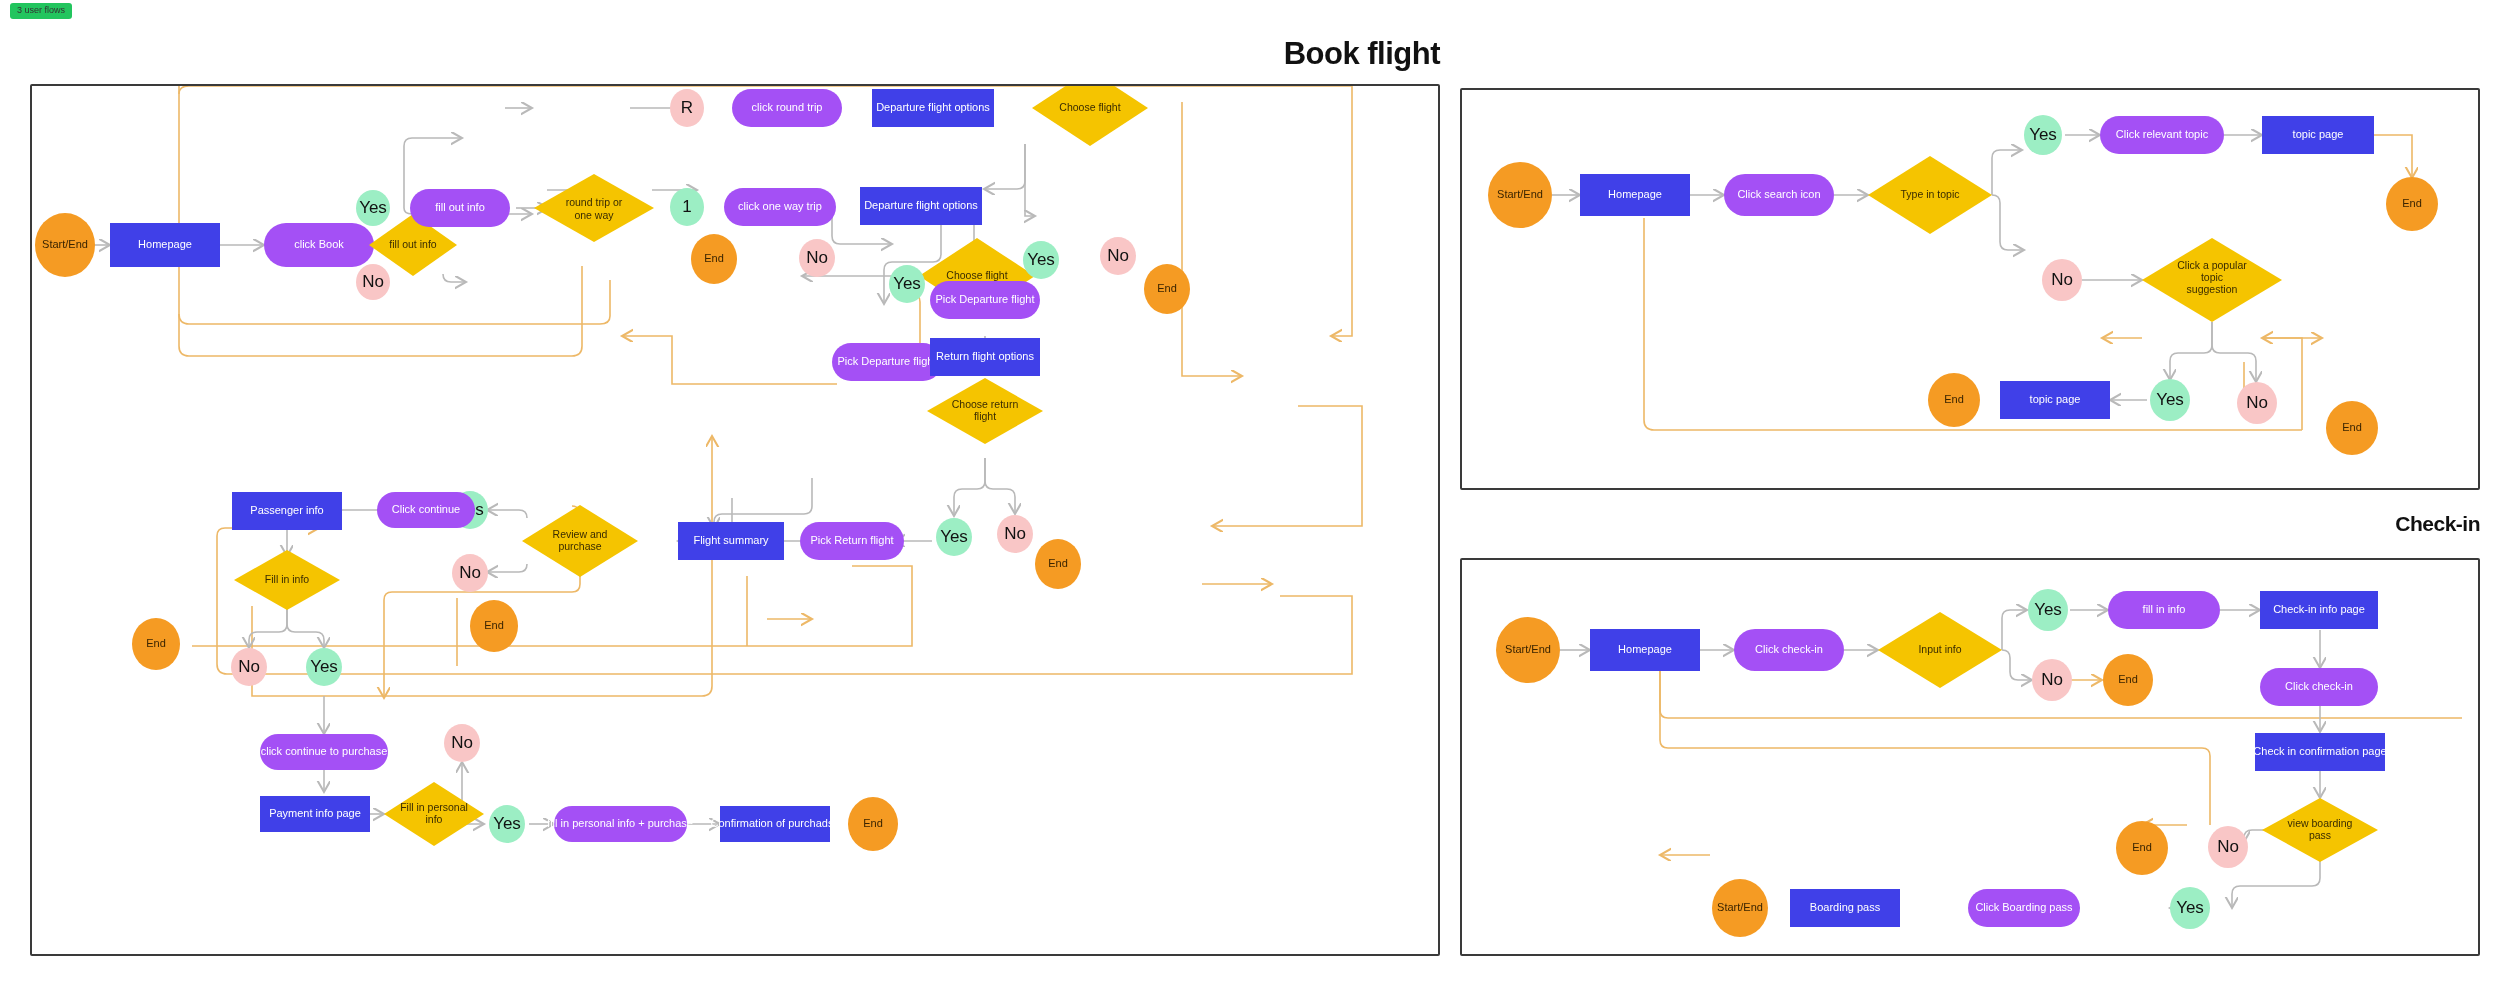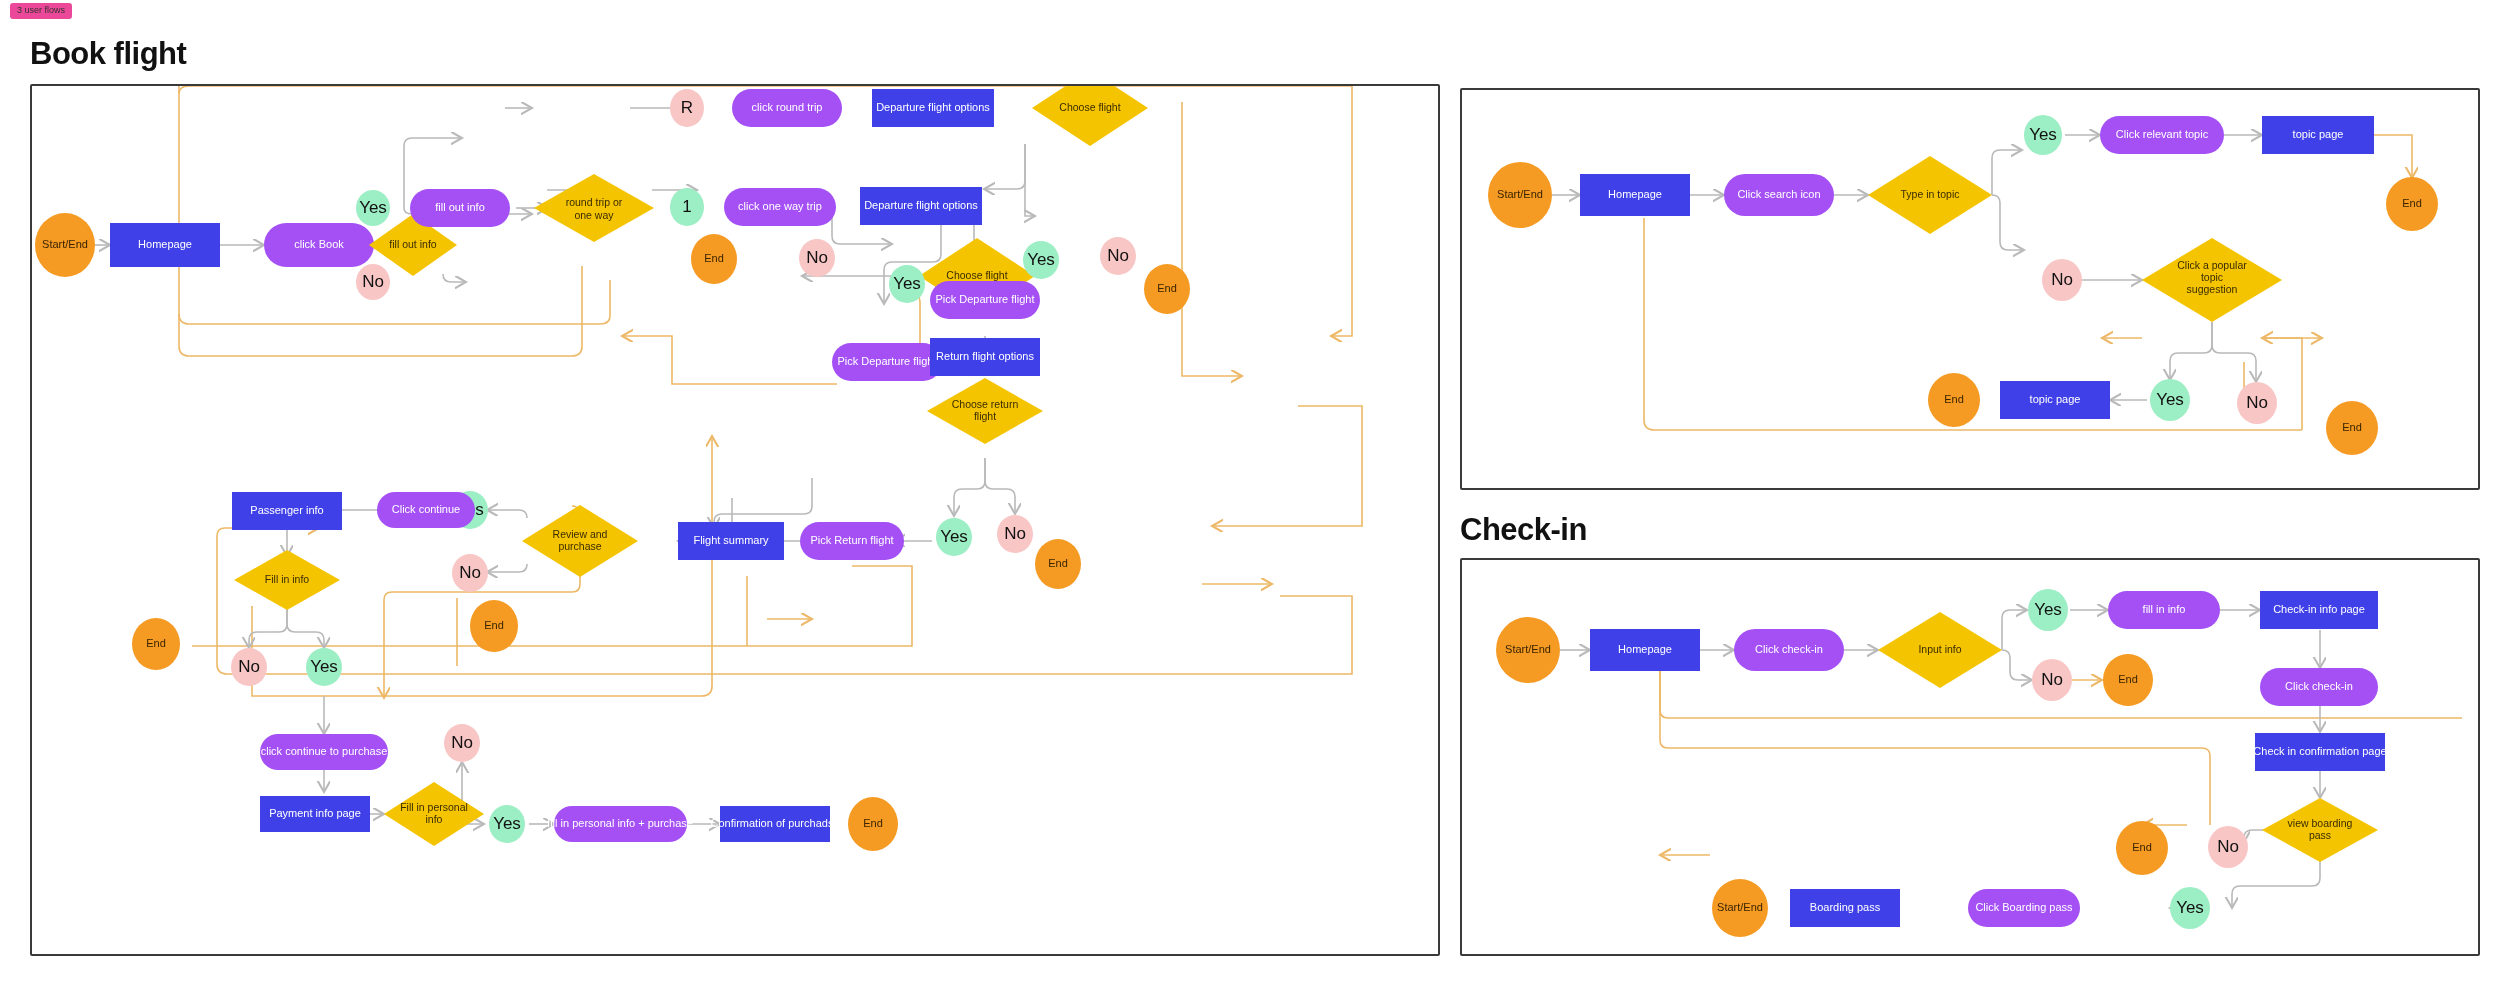--- a/index.html
+++ b/index.html
@@ -7,37 +7,37 @@
     margin: 0; padding: 0;
     width: 2500px; height: 1003px;
     background: #ffffff;
     font-family: "Liberation Sans", sans-serif;
     overflow: hidden;
   }
   #root { position: relative; width: 2500px; height: 1003px; }
 
   .flows-badge {
     position: absolute; left: 10px; top: 3px;
-    background: #ec4899; color: #333;
+    background: #22c55e; color: #333;
     font-size: 9px; padding: 2px 7px 3px 7px;
     border-radius: 3px; line-height: 1.2;
     white-space: nowrap;
   }
 
   .section-title {
     position: absolute;
     font-weight: bold;
     color: #111111;
-    text-align: left;
+    text-align: right;
     letter-spacing: -0.5px;
     white-space: nowrap;
   }
   #title-book   { left: 30px;   top: 36px;  width: 1410px; font-size: 31px; }
   #title-search { left: 1460px; top: 47px;  width: 1020px; font-size: 31px; }
-  #title-check  { left: 1460px; top: 512px; width: 1020px; font-size: 31px; }
+  #title-check  { left: 1460px; top: 512px; width: 1020px; font-size: 21px; }
 
   .panel {
     position: absolute;
     border: 2px solid #3a3a3a;
     background: #ffffff;
     border-radius: 2px;
   }
   #panel-book   { left: 30px;   top: 84px;  width: 1410px; height: 872px; }
   #panel-search { left: 1460px; top: 88px;  width: 1020px; height: 402px; }
   #panel-check  { left: 1460px; top: 558px; width: 1020px; height: 398px; }

